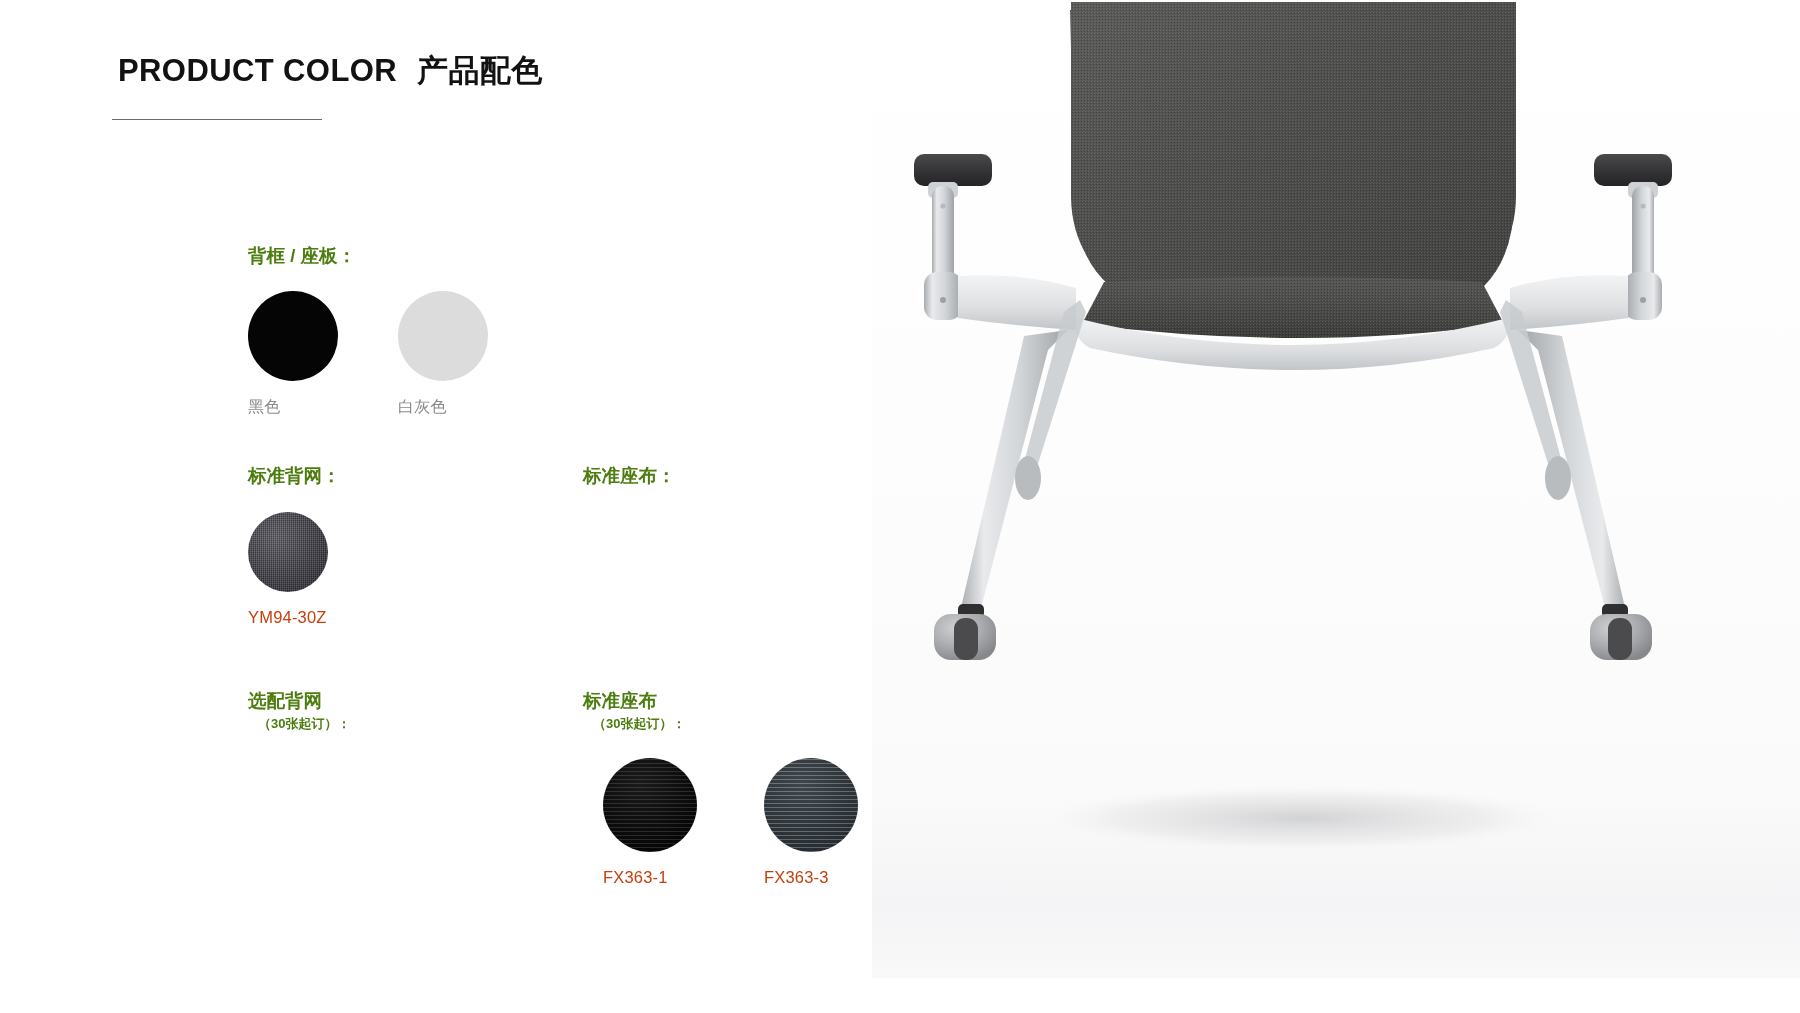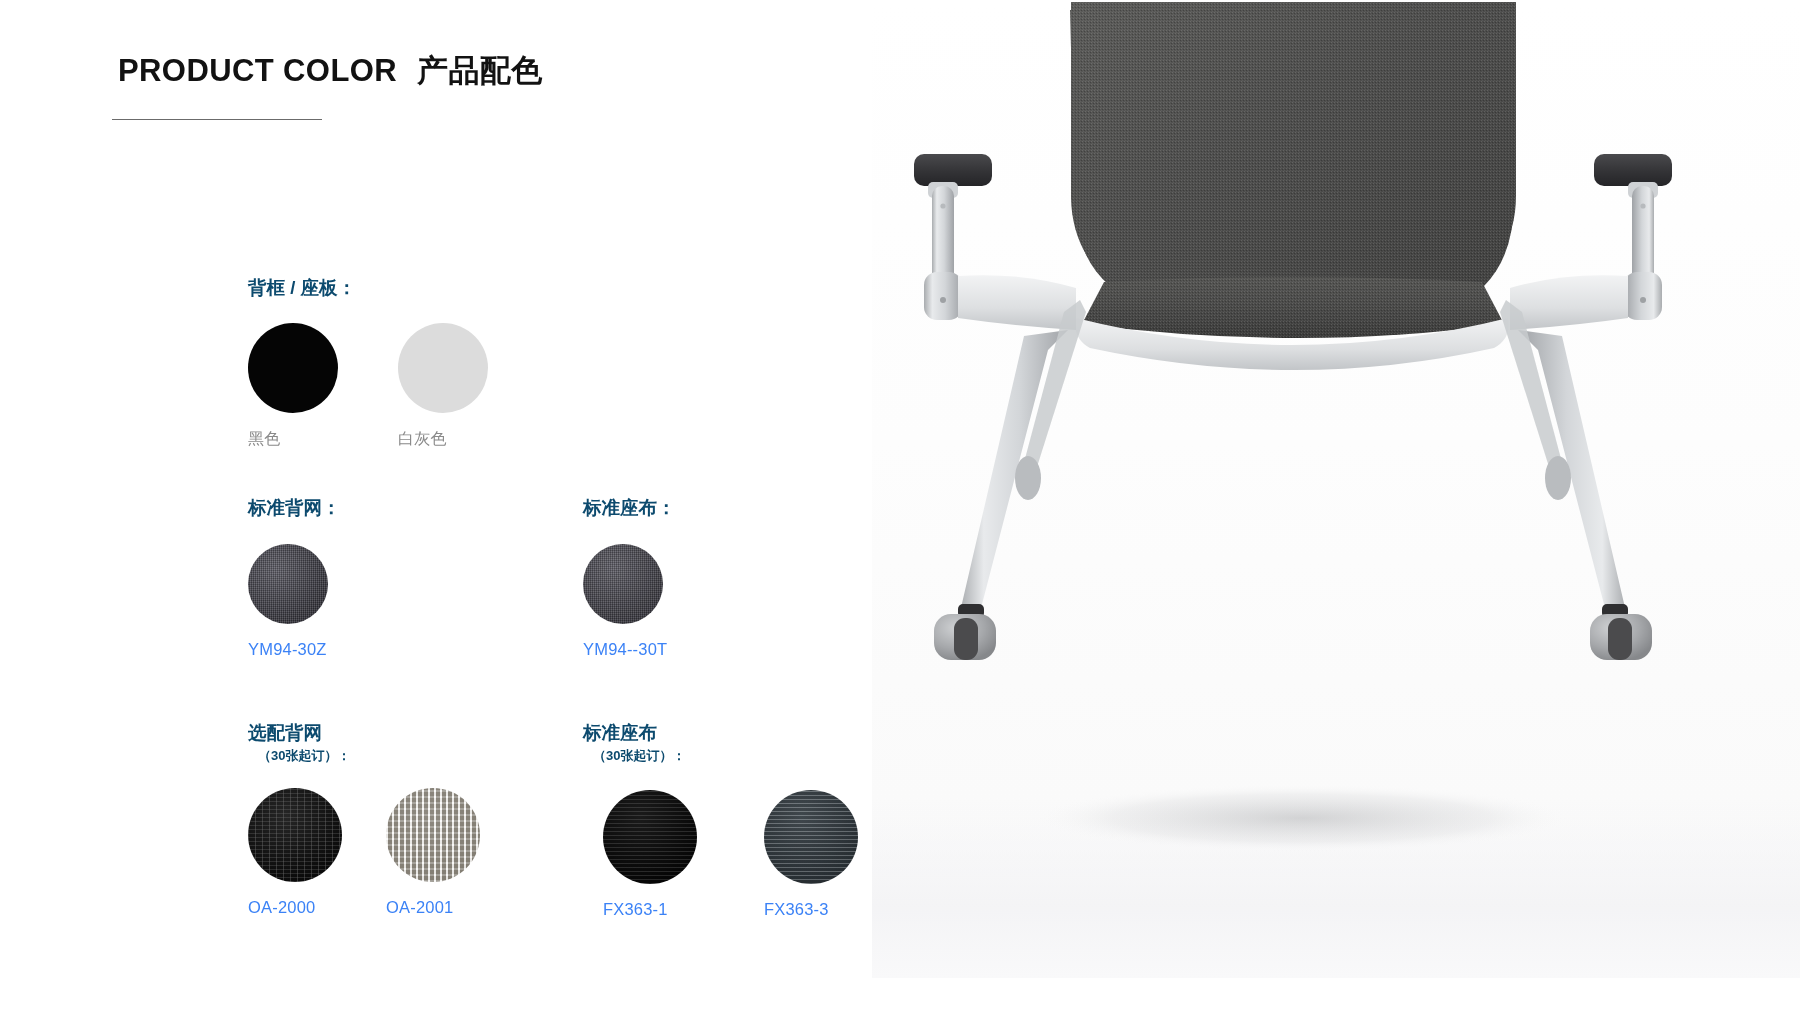--- a/index.html
+++ b/index.html
@@ -38,44 +38,43 @@
     background: #6b6b6b;
   }
 
   
   .swatch-panel { position: absolute; left: 0; top: 0; width: 880px; height: 1013px; }
 
   .group { position: absolute; }
   .group-title {
     font-size: 18.5px;
     font-weight: bold;
-    color: #0c4a6e;
+    color: #4d7c0f;
     line-height: 1.45;
     white-space: nowrap;
-    margin-top: 32px;
   }
   .group-title .sub { display: block; padding-left: 10px; font-size: 13px; }
 
   .swatch-row { display: flex; }
   .swatch {
     display: flex;
     flex-direction: column;
     align-items: flex-start;
   }
   .chip {
     border-radius: 50%;
     background-repeat: repeat;
   }
   .chip-lg { width: 90px; height: 90px; }
   .chip-md { width: 80px; height: 80px; }
   .chip-xl { width: 94px; height: 94px; }
   .chip-label {
     margin-top: 16px;
     font-size: 16.5px;
-    color: #3b82f6;
+    color: #c2410c;
     white-space: nowrap;
     letter-spacing: 0.2px;
   }
   .chip-label.cjk { font-size: 16px; color: #8a8a8a; }
 
   
   .fill-black { background: #050505; }
   .fill-whitegray { background: #dcdcdc; }
 
   
@@ -174,42 +173,26 @@
       <div class="swatch-row" style="margin-top:22px;">
         <div class="swatch">
           <div class="chip chip-md fill-ym30z"></div>
           <div class="chip-label">YM94-30Z</div>
         </div>
       </div>
     </div>
 
     <div class="group" style="left:583px; top:463px;">
       <div class="group-title">标准座布：</div>
-      <div class="swatch-row" style="margin-top:22px;">
-        <div class="swatch">
-          <div class="chip chip-md fill-ym30t"></div>
-          <div class="chip-label">YM94--30T</div>
-        </div>
-      </div>
     </div>
 
     <div class="group" style="left:248px; top:688px;">
       <div class="group-title">
         <span>选配背网</span>
         <span class="sub">（30张起订）：</span>
-      </div>
-      <div class="swatch-row" style="margin-top:22px; gap:44px;">
-        <div class="swatch">
-          <div class="chip chip-xl fill-oa2000"></div>
-          <div class="chip-label">OA-2000</div>
-        </div>
-        <div class="swatch">
-          <div class="chip chip-xl fill-oa2001"></div>
-          <div class="chip-label">OA-2001</div>
-        </div>
       </div>
     </div>
 
     <div class="group" style="left:583px; top:688px;">
       <div class="group-title">
         <span>标准座布</span>
         <span class="sub">（30张起订）：</span>
       </div>
       <div class="swatch-row" style="margin-top:24px; gap:67px; margin-left:20px;">
         <div class="swatch">

